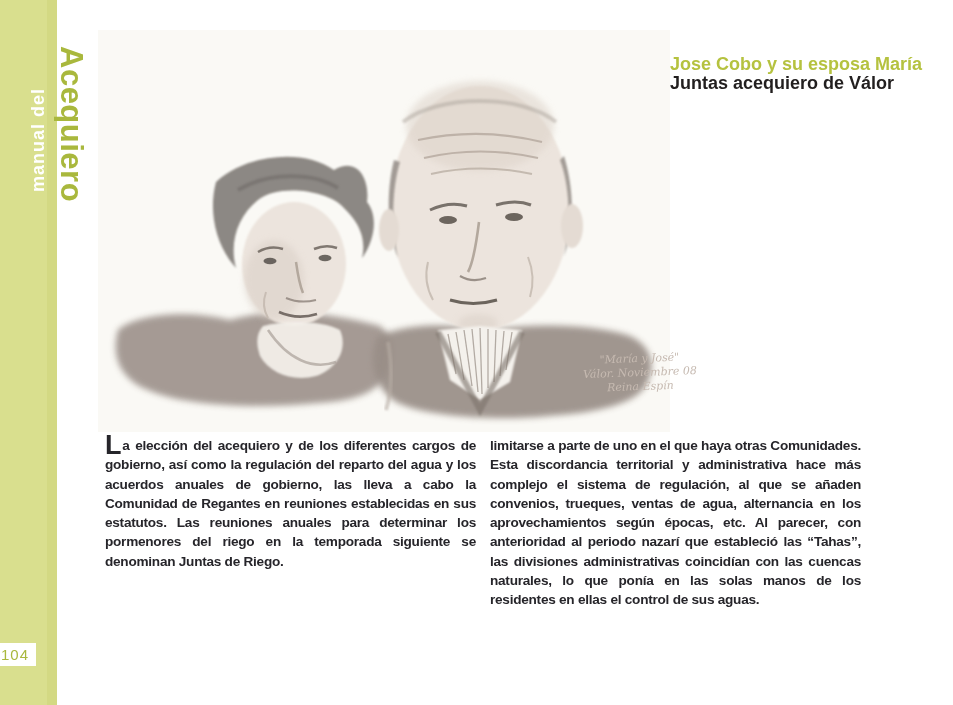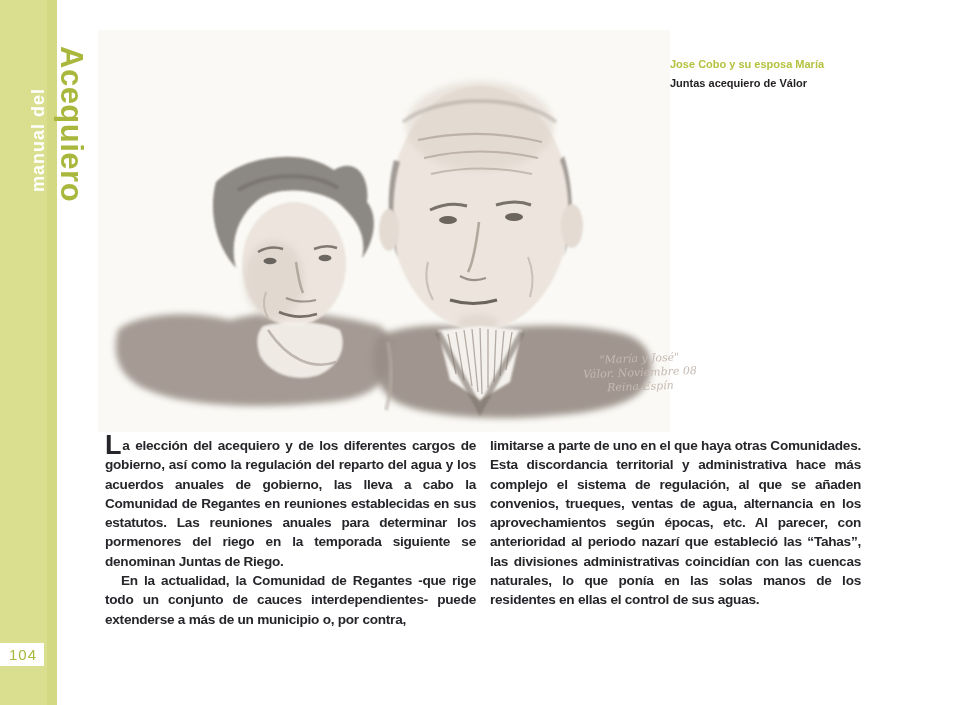--- a/index.html
+++ b/index.html
@@ -26,39 +26,39 @@
   }
   
   .book-title {
     position:absolute; left:53px; top:46px; height:160px;
     writing-mode:vertical-rl;
     color:#a9b83d; font-weight:bold; font-size:31px; letter-spacing:0.5px;
     white-space:nowrap;
   }
   
   .pagenum-box {
-    position:absolute; left:0; top:643px; width:44px; height:23px;
+    position:absolute; left:0; top:643px; width:36px; height:23px;
     background:#ffffff; display:flex; align-items:center; justify-content:flex-end;
     padding-right:7px;
   }
   .pagenum { color:#a9b83d; font-size:15px; letter-spacing:1px; }
   
   .illustration {
     position:absolute; left:98px; top:30px; width:572px; height:402px;
     background:#fbfaf7;
   }
   .illustration svg { display:block; width:100%; height:100%; }
   .signature {
     position:absolute; left:452px; top:322px; width:180px;
     font-family:"DejaVu Serif", serif; font-style:italic;
     font-size:11px; line-height:14px; color:#c6bab1; text-align:center;
     transform:rotate(-2deg);
   }
   
-  .caption { position:absolute; left:670px; top:55px; font-size:11px; font-weight:bold; line-height:18.5px; }
+  .caption { position:absolute; left:670px; top:55px; font-size:18px; font-weight:bold; line-height:18.5px; }
   .caption-line1 { color:#b5c23f; }
   .caption-line2 { color:#221f1f; }
   
   .body-text {
     position:absolute; left:105px; top:436px; width:756px;
     display:flex; gap:14px;
     color:#26252a; font-weight:bold; font-size:13.6px; line-height:19.3px;
     text-align:justify; letter-spacing:-0.25px;
   }
   .col { width:371px; }
@@ -180,20 +180,19 @@
   </div>
 
   <div class="caption">
     <div class="caption-line1">Jose Cobo y su esposa María</div>
     <div class="caption-line2">Juntas acequiero de Válor</div>
   </div>
 
   <div class="body-text">
     <div class="col">
       <p><span class="dropcap">L</span><span>a elección del acequiero y de los diferentes cargos de gobierno, así como la regulación del reparto del agua y los acuerdos anuales de gobierno, las lleva a cabo la Comunidad de Regantes en reuniones establecidas en sus estatutos. Las reuniones anuales para determinar los pormenores del riego en la temporada siguiente se denominan Juntas de Riego.</span></p>
-      <p class="indent">En la actualidad, la Comunidad de Regantes -que rige todo un conjunto de cauces interdependientes- puede extenderse a más de un municipio o, por contra,</p>
     </div>
     <div class="col">
       <p>limitarse a parte de uno en el que haya otras Comunidades. Esta discordancia territorial y administrativa hace más complejo el sistema de regulación, al que se añaden convenios, trueques, ventas de agua, alternancia en los aprovechamientos según épocas, etc. Al parecer, con anterioridad al periodo nazarí que estableció las “Tahas”, las divisiones administrativas coincidían con las cuencas naturales, lo que ponía en las solas manos de los residentes en ellas el control de sus aguas.</p>
     </div>
   </div>
 
 </div>
 
 </body></html>

